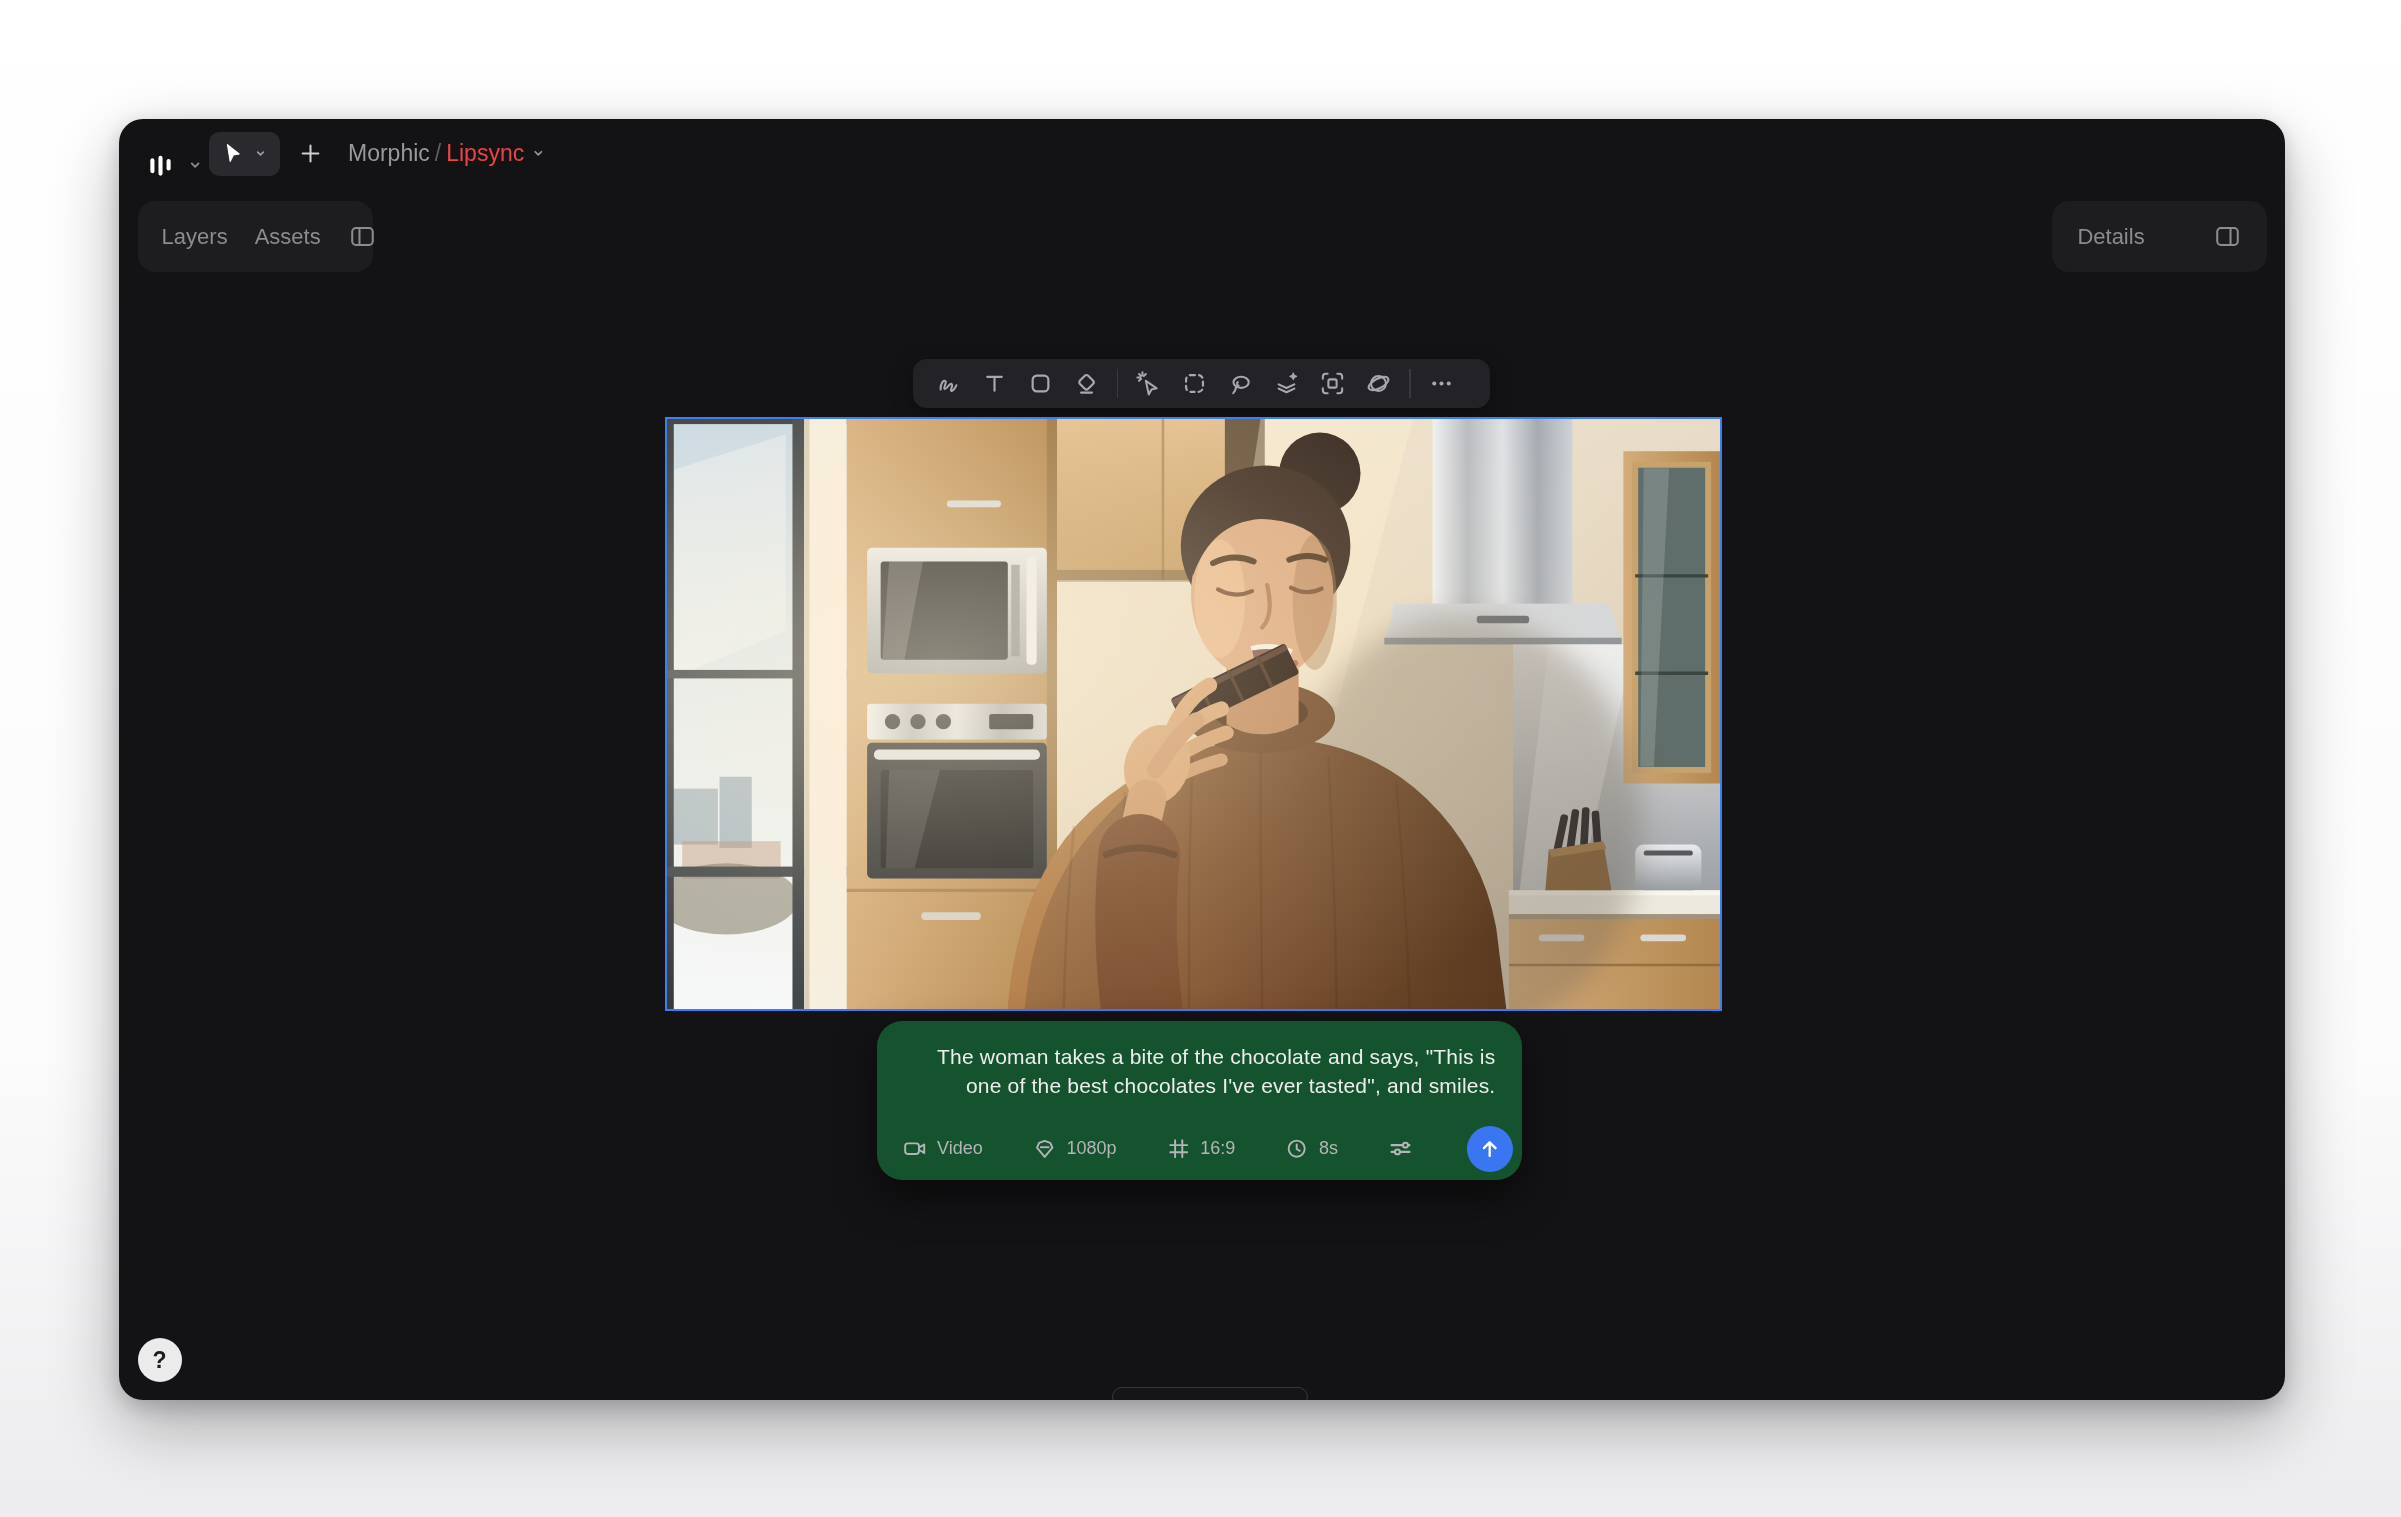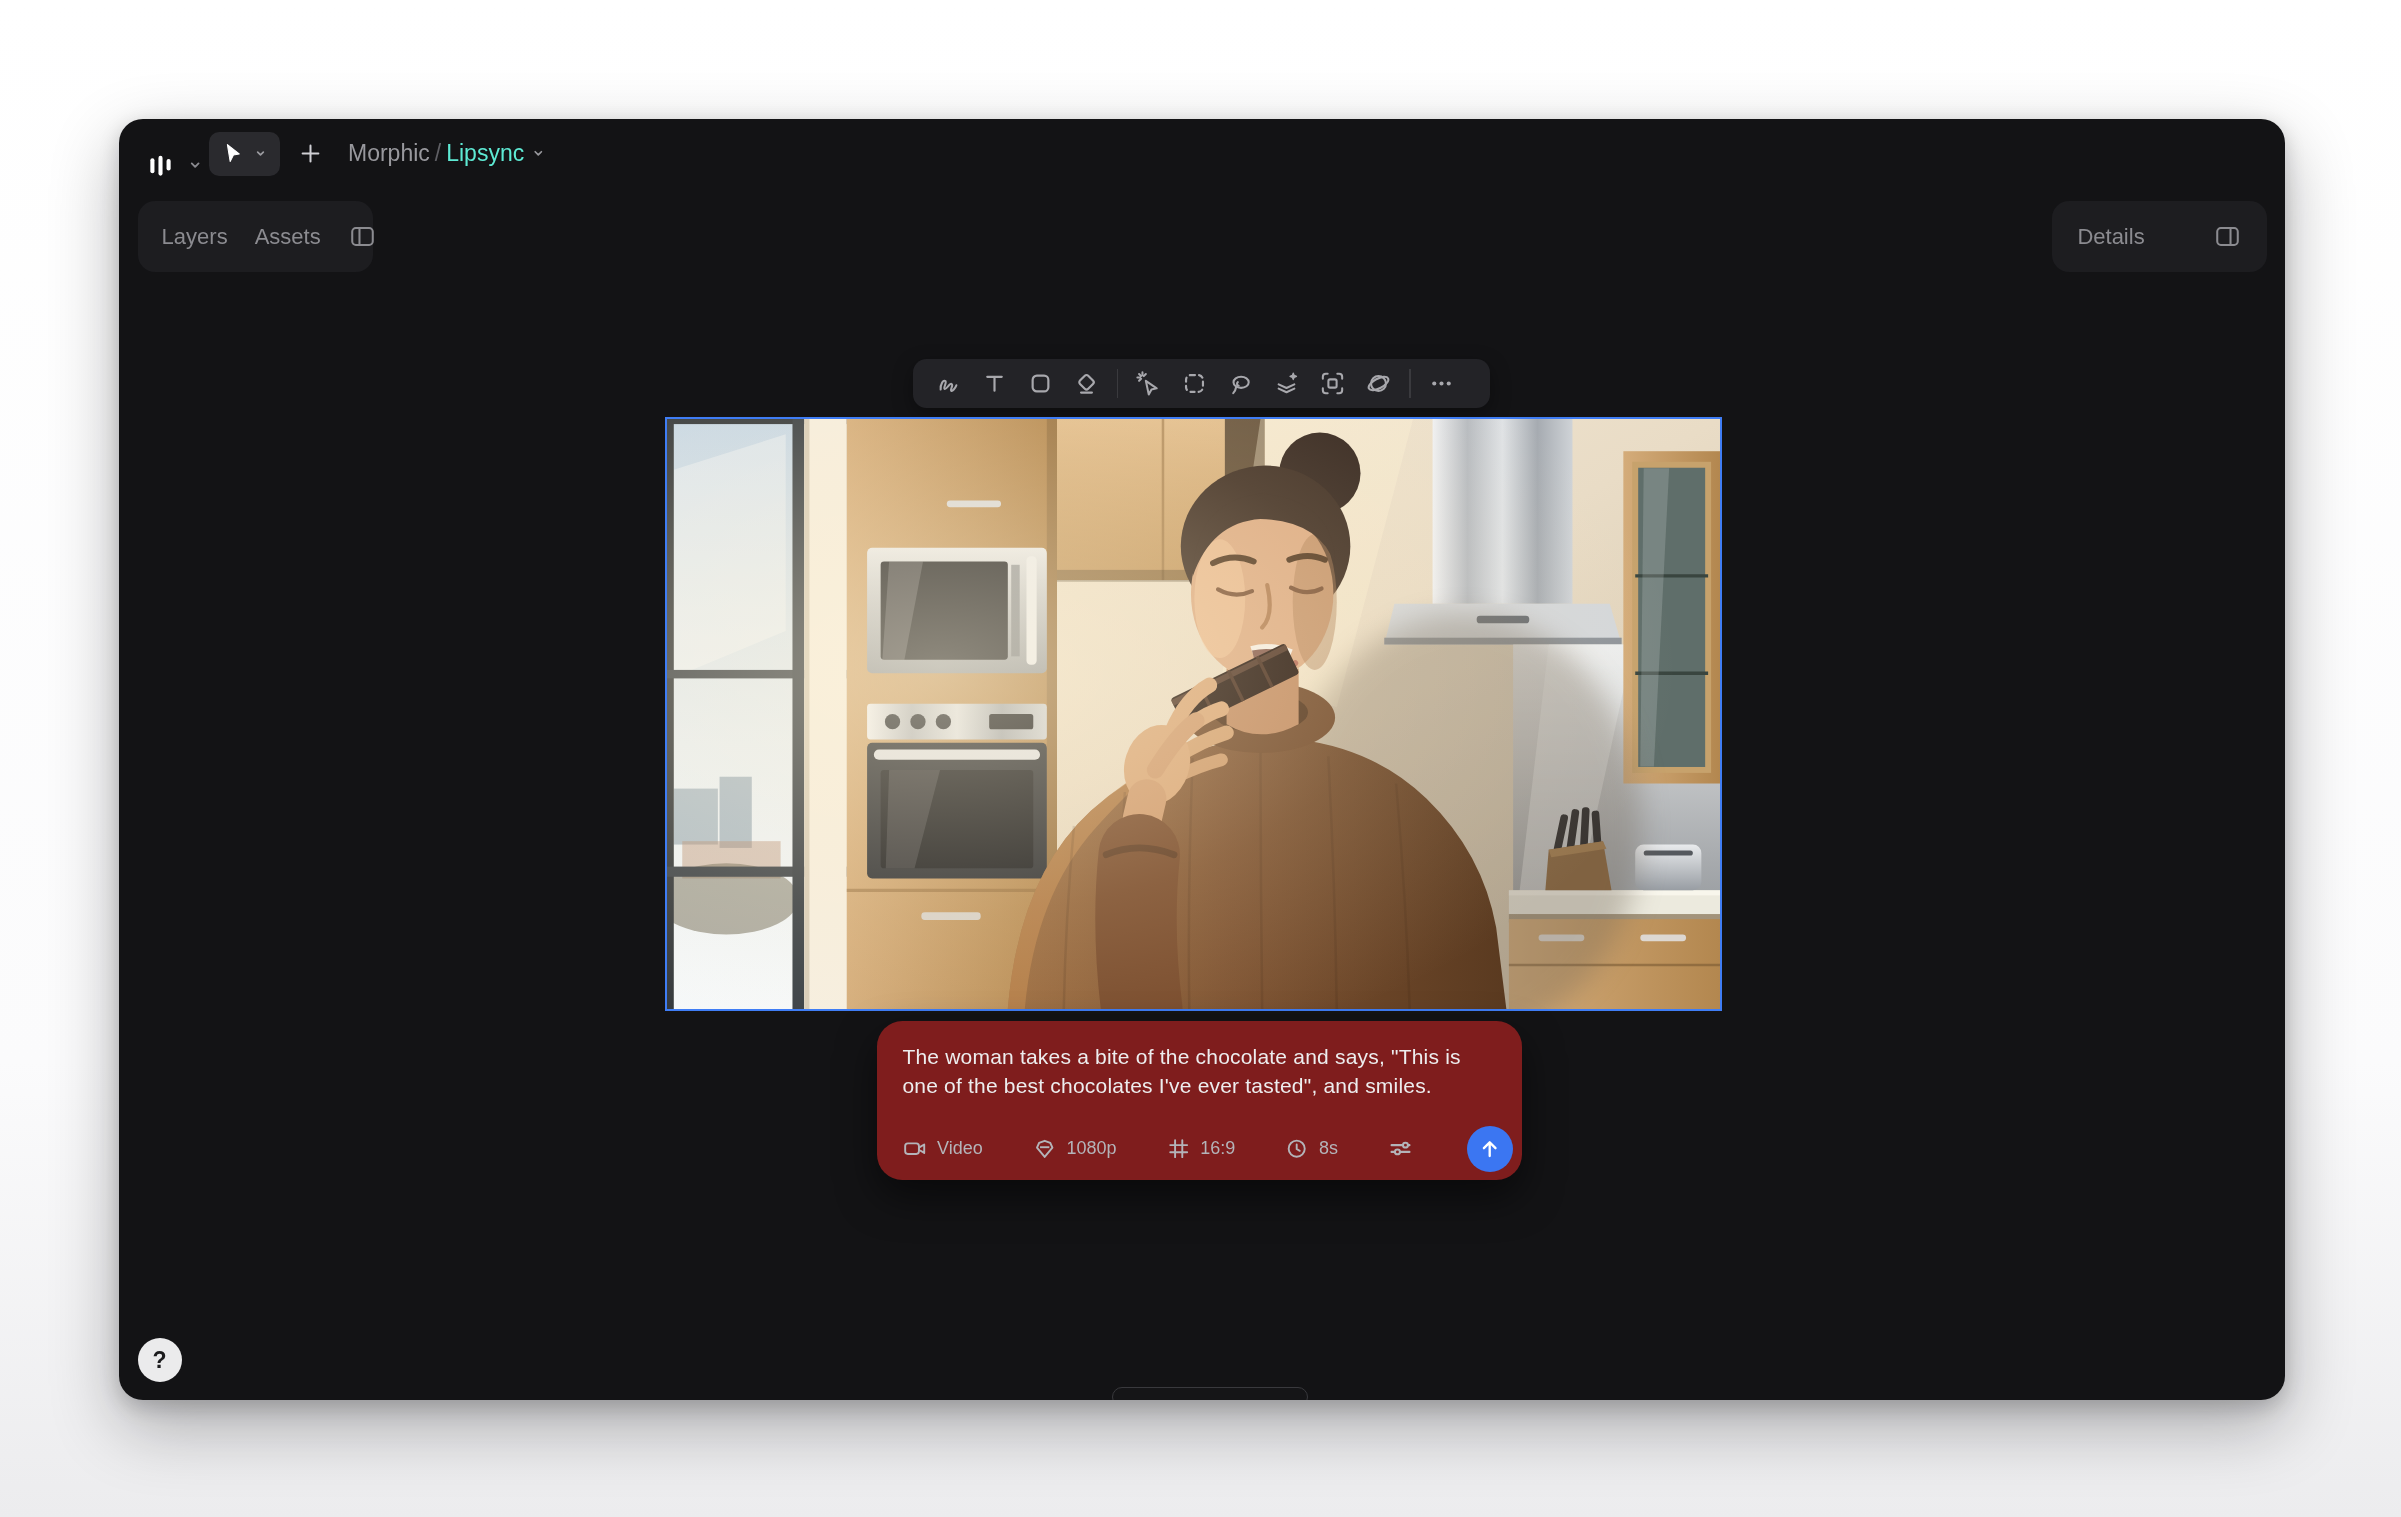--- a/index.html
+++ b/index.html
@@ -15,41 +15,41 @@
     box-shadow:0 25.4px 68px rgba(10,10,14,.30), 0 6.8px 20.3px rgba(10,10,14,.18);
   }
   
   .logo-group { position:absolute; left:27px; top:24px; height:44px; display:flex; align-items:center; gap:10.2px; cursor:pointer; }
   .tool-btn { position:absolute; left:90px; top:12.7px; width:71px; height:44px; border-radius:10.2px; background:#2a2a2e;
     display:flex; align-items:center; justify-content:center; gap:6.8px; border:none; cursor:pointer; }
   .plus-btn { position:absolute; left:168px; top:12.7px; width:46px; height:44px; display:flex; align-items:center; justify-content:center; background:none; border:none; cursor:pointer; color:#cfcfd4; }
   .breadcrumb { position:absolute; left:229px; top:12.7px; height:44px; display:flex; align-items:center; gap:5px; font-size:23px; }
   .bc-project { color:#98989d; cursor:pointer; }
   .bc-sep { color:#5f5f64; }
-  .bc-page { color:#5eead4; font-weight:500; cursor:pointer; }
+  .bc-page { color:#ef4444; font-weight:500; cursor:pointer; }
   .tabs { position:absolute; left:908px; top:12px; height:48px; background:#1b1b1e; border-radius:24.6px; display:flex; align-items:center; padding:4.2px; }
   .tab { height:40px; border-radius:20.3px; border:none; background:transparent; color:#939398; font-size:21px; padding:0 25.4px; cursor:pointer; font-family:inherit; }
   .tab.active { background:#3e3e42; color:#f4f4f6; }
   
   .panel { position:absolute; top:82px; height:71px; background:#1d1d20; border-radius:17px; display:flex; align-items:center; color:#8b8b90; font-size:22px; }
   .panel-left { left:18.6px; width:235px; padding:0 24px; gap:27px; }
   .panel-right { left:1933px; width:215px; padding:0 25.4px; justify-content:space-between; }
   .panel .plabel { cursor:pointer; }
   .panel-icon-btn { background:none; border:none; color:#8b8b90; display:flex; cursor:pointer; }
   
   .toolbar { position:absolute; left:794px; top:240px; width:577px; height:49px; background:#232327; border-radius:13.5px;
     display:flex; align-items:center; padding:0 12px; color:#a8a8ad; box-shadow:0 6.8px 20.3px rgba(0,0,0,.35); }
   .tool { width:46px; height:49px; display:flex; align-items:center; justify-content:center; background:none; border:none; color:#a8a8ad; cursor:pointer; }
   .tb-divider { width:1.7px; height:29px; background:#3a3a3e; margin:0 7.6px; }
   
   .canvas-object { position:absolute; left:546px; top:298px; width:1057px; height:594px; border:2.5px solid #3f7df5; cursor:pointer; }
   .canvas-object svg { display:block; width:100%; height:100%; }
   
-  .prompt-box { position:absolute; left:758px; top:902px; width:645px; height:159px; background:#7f1d1d; border-radius:25.4px;
-    box-shadow:0 17px 39px rgba(0,0,0,.5); padding:21px 25.4px; }
+  .prompt-box { position:absolute; left:758px; top:902px; width:645px; height:159px; background:#14532d; border-radius:25.4px;
+    box-shadow:0 17px 39px rgba(0,0,0,.5); padding:21px 25.4px;text-align:right; }
   .prompt-text { color:#ededee; font-size:21px; line-height:29px; width:593px; letter-spacing:0.2px; cursor:text; }
   .chips { position:absolute; left:25.4px; bottom:18px; display:flex; align-items:center; gap:49px; color:#b4b4b9; font-size:18px; }
   .chip { display:flex; align-items:center; gap:9.3px; cursor:pointer; }
   .settings-btn { background:none; border:none; color:#b4b4b9; display:flex; cursor:pointer; }
   .submit-btn { position:absolute; right:9.3px; bottom:8.5px; width:46px; height:46px; border-radius:50%; border:none;
     background:#3b76f2; display:flex; align-items:center; justify-content:center; cursor:pointer; }
   
   .help-btn { position:absolute; left:18.6px; top:1219px; width:44px; height:44px; border-radius:50%; border:none;
     background:#ebebec; color:#1c1c1e; font-size:23px; font-weight:bold; cursor:pointer; font-family:inherit; }
   .scroll-pill { position:absolute; left:993px; top:1268px; width:196px; height:20.3px; border:1.7px solid #39393d;

